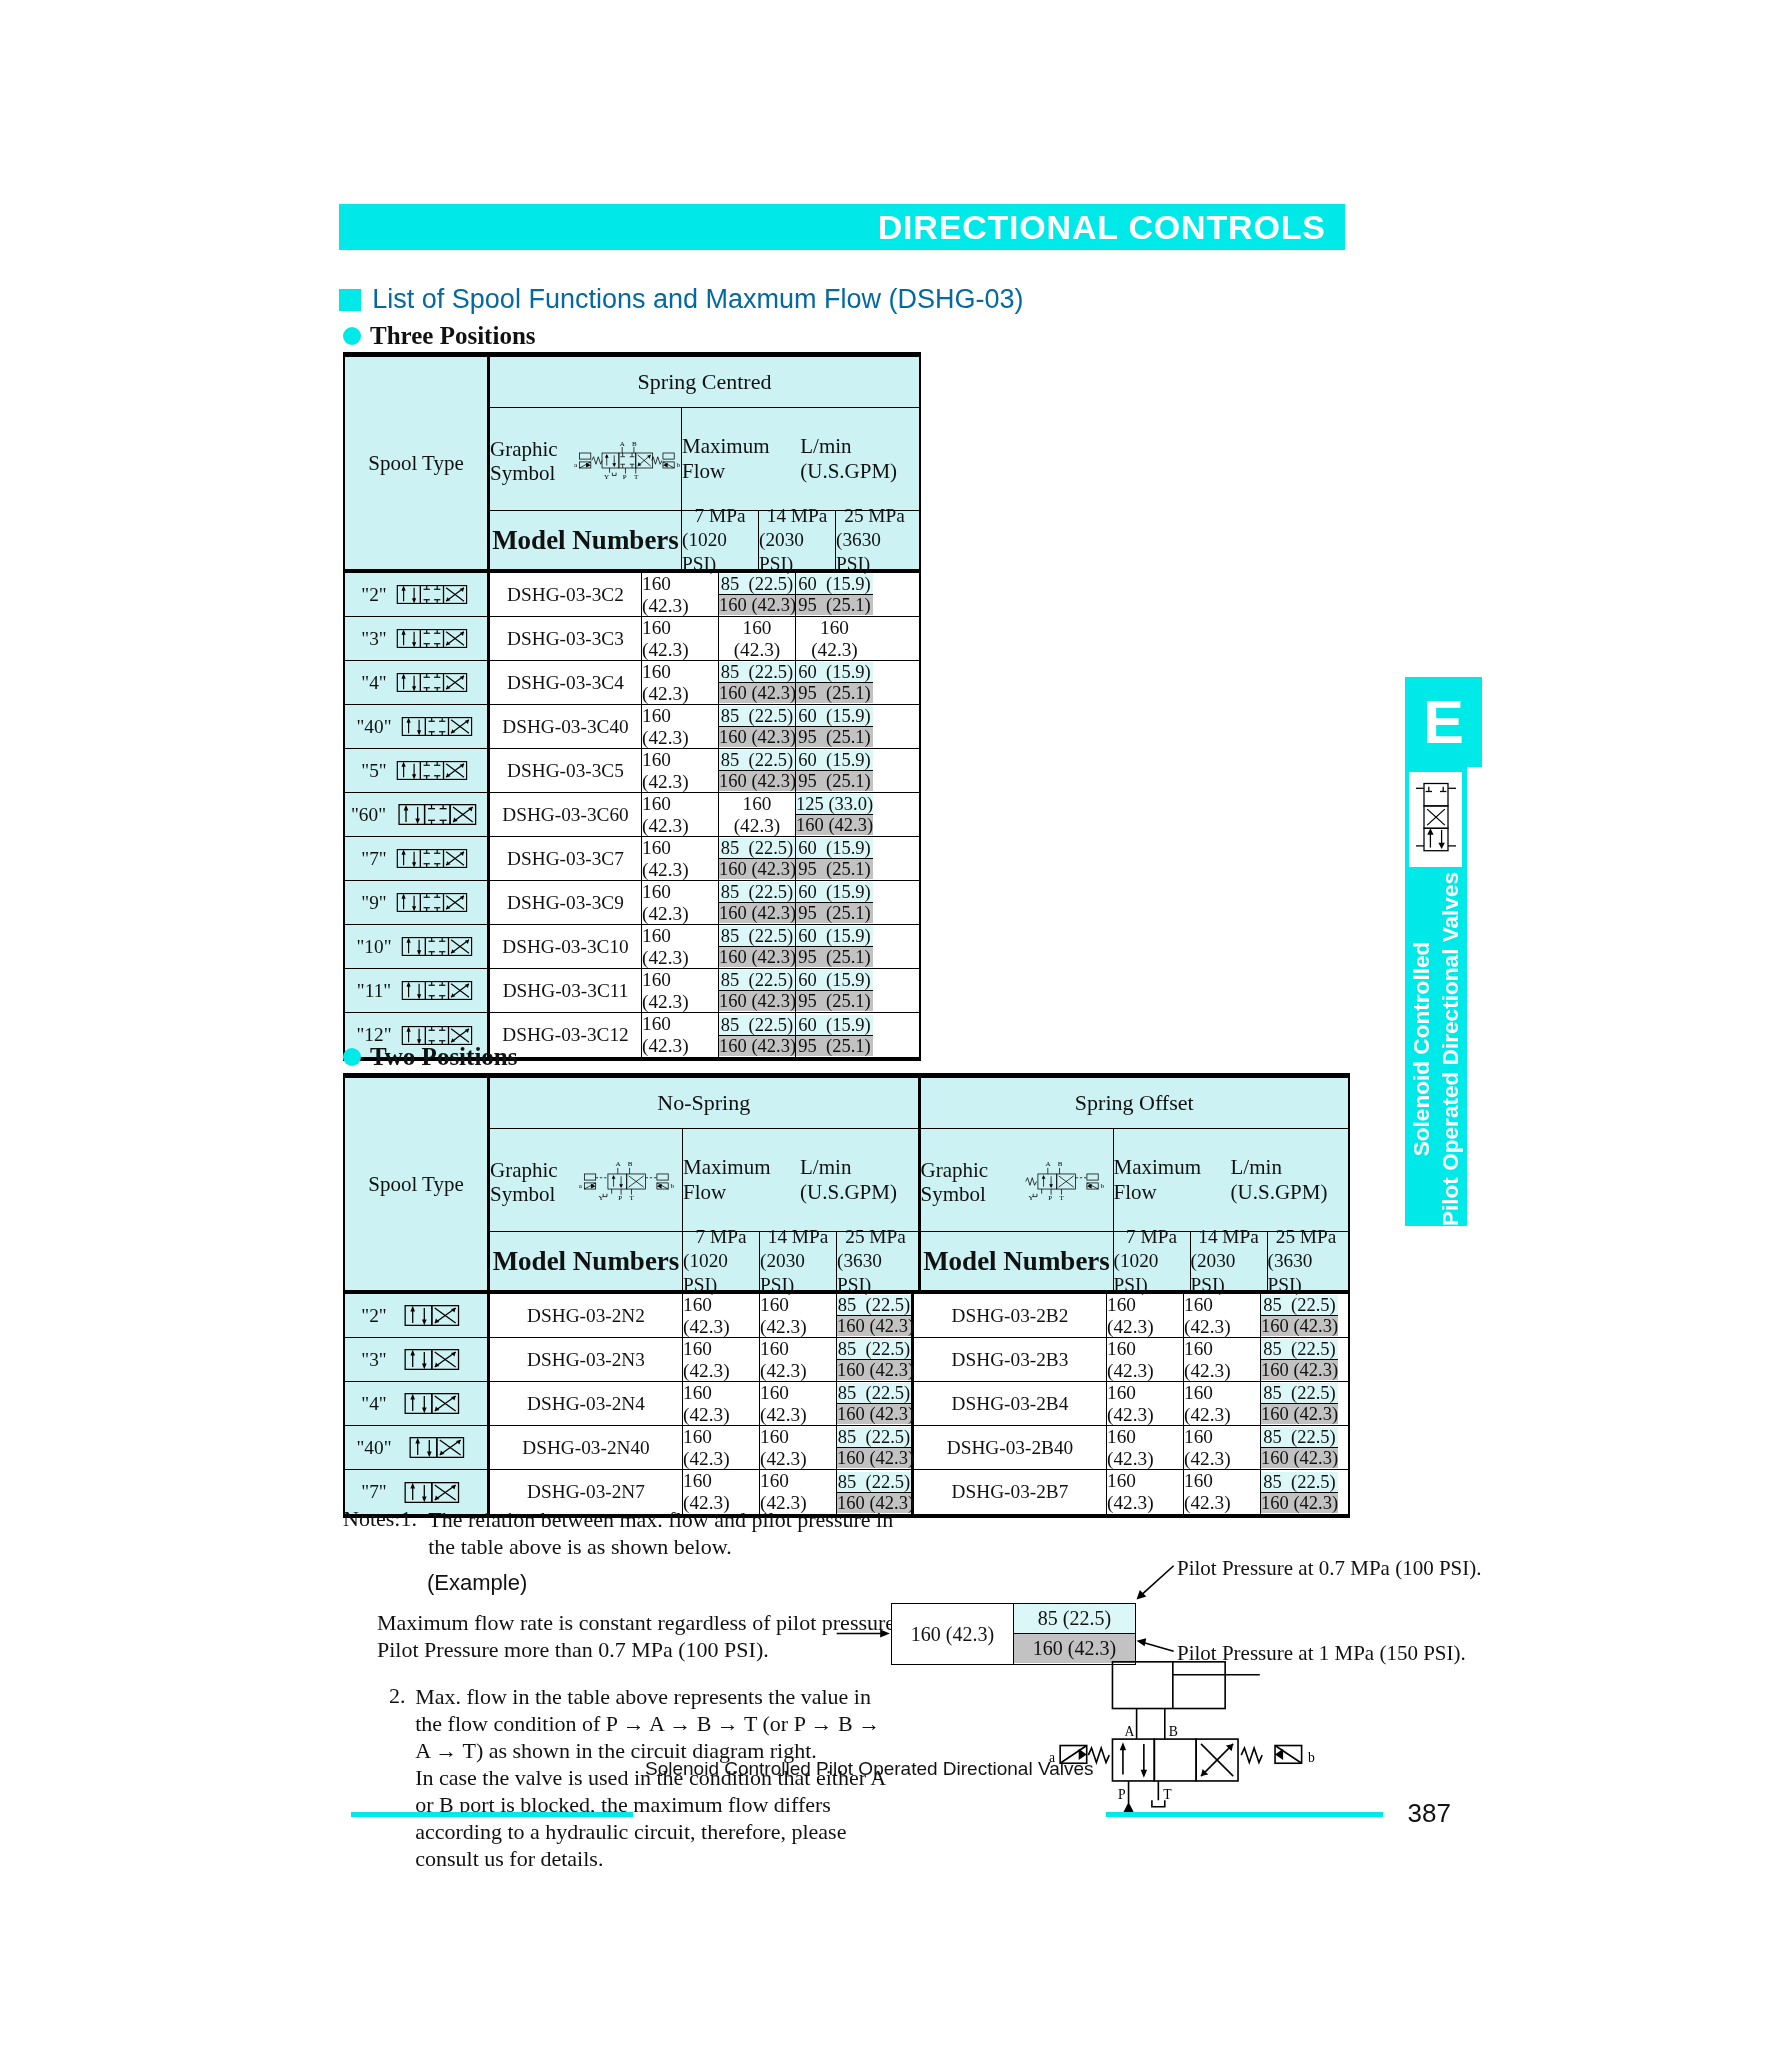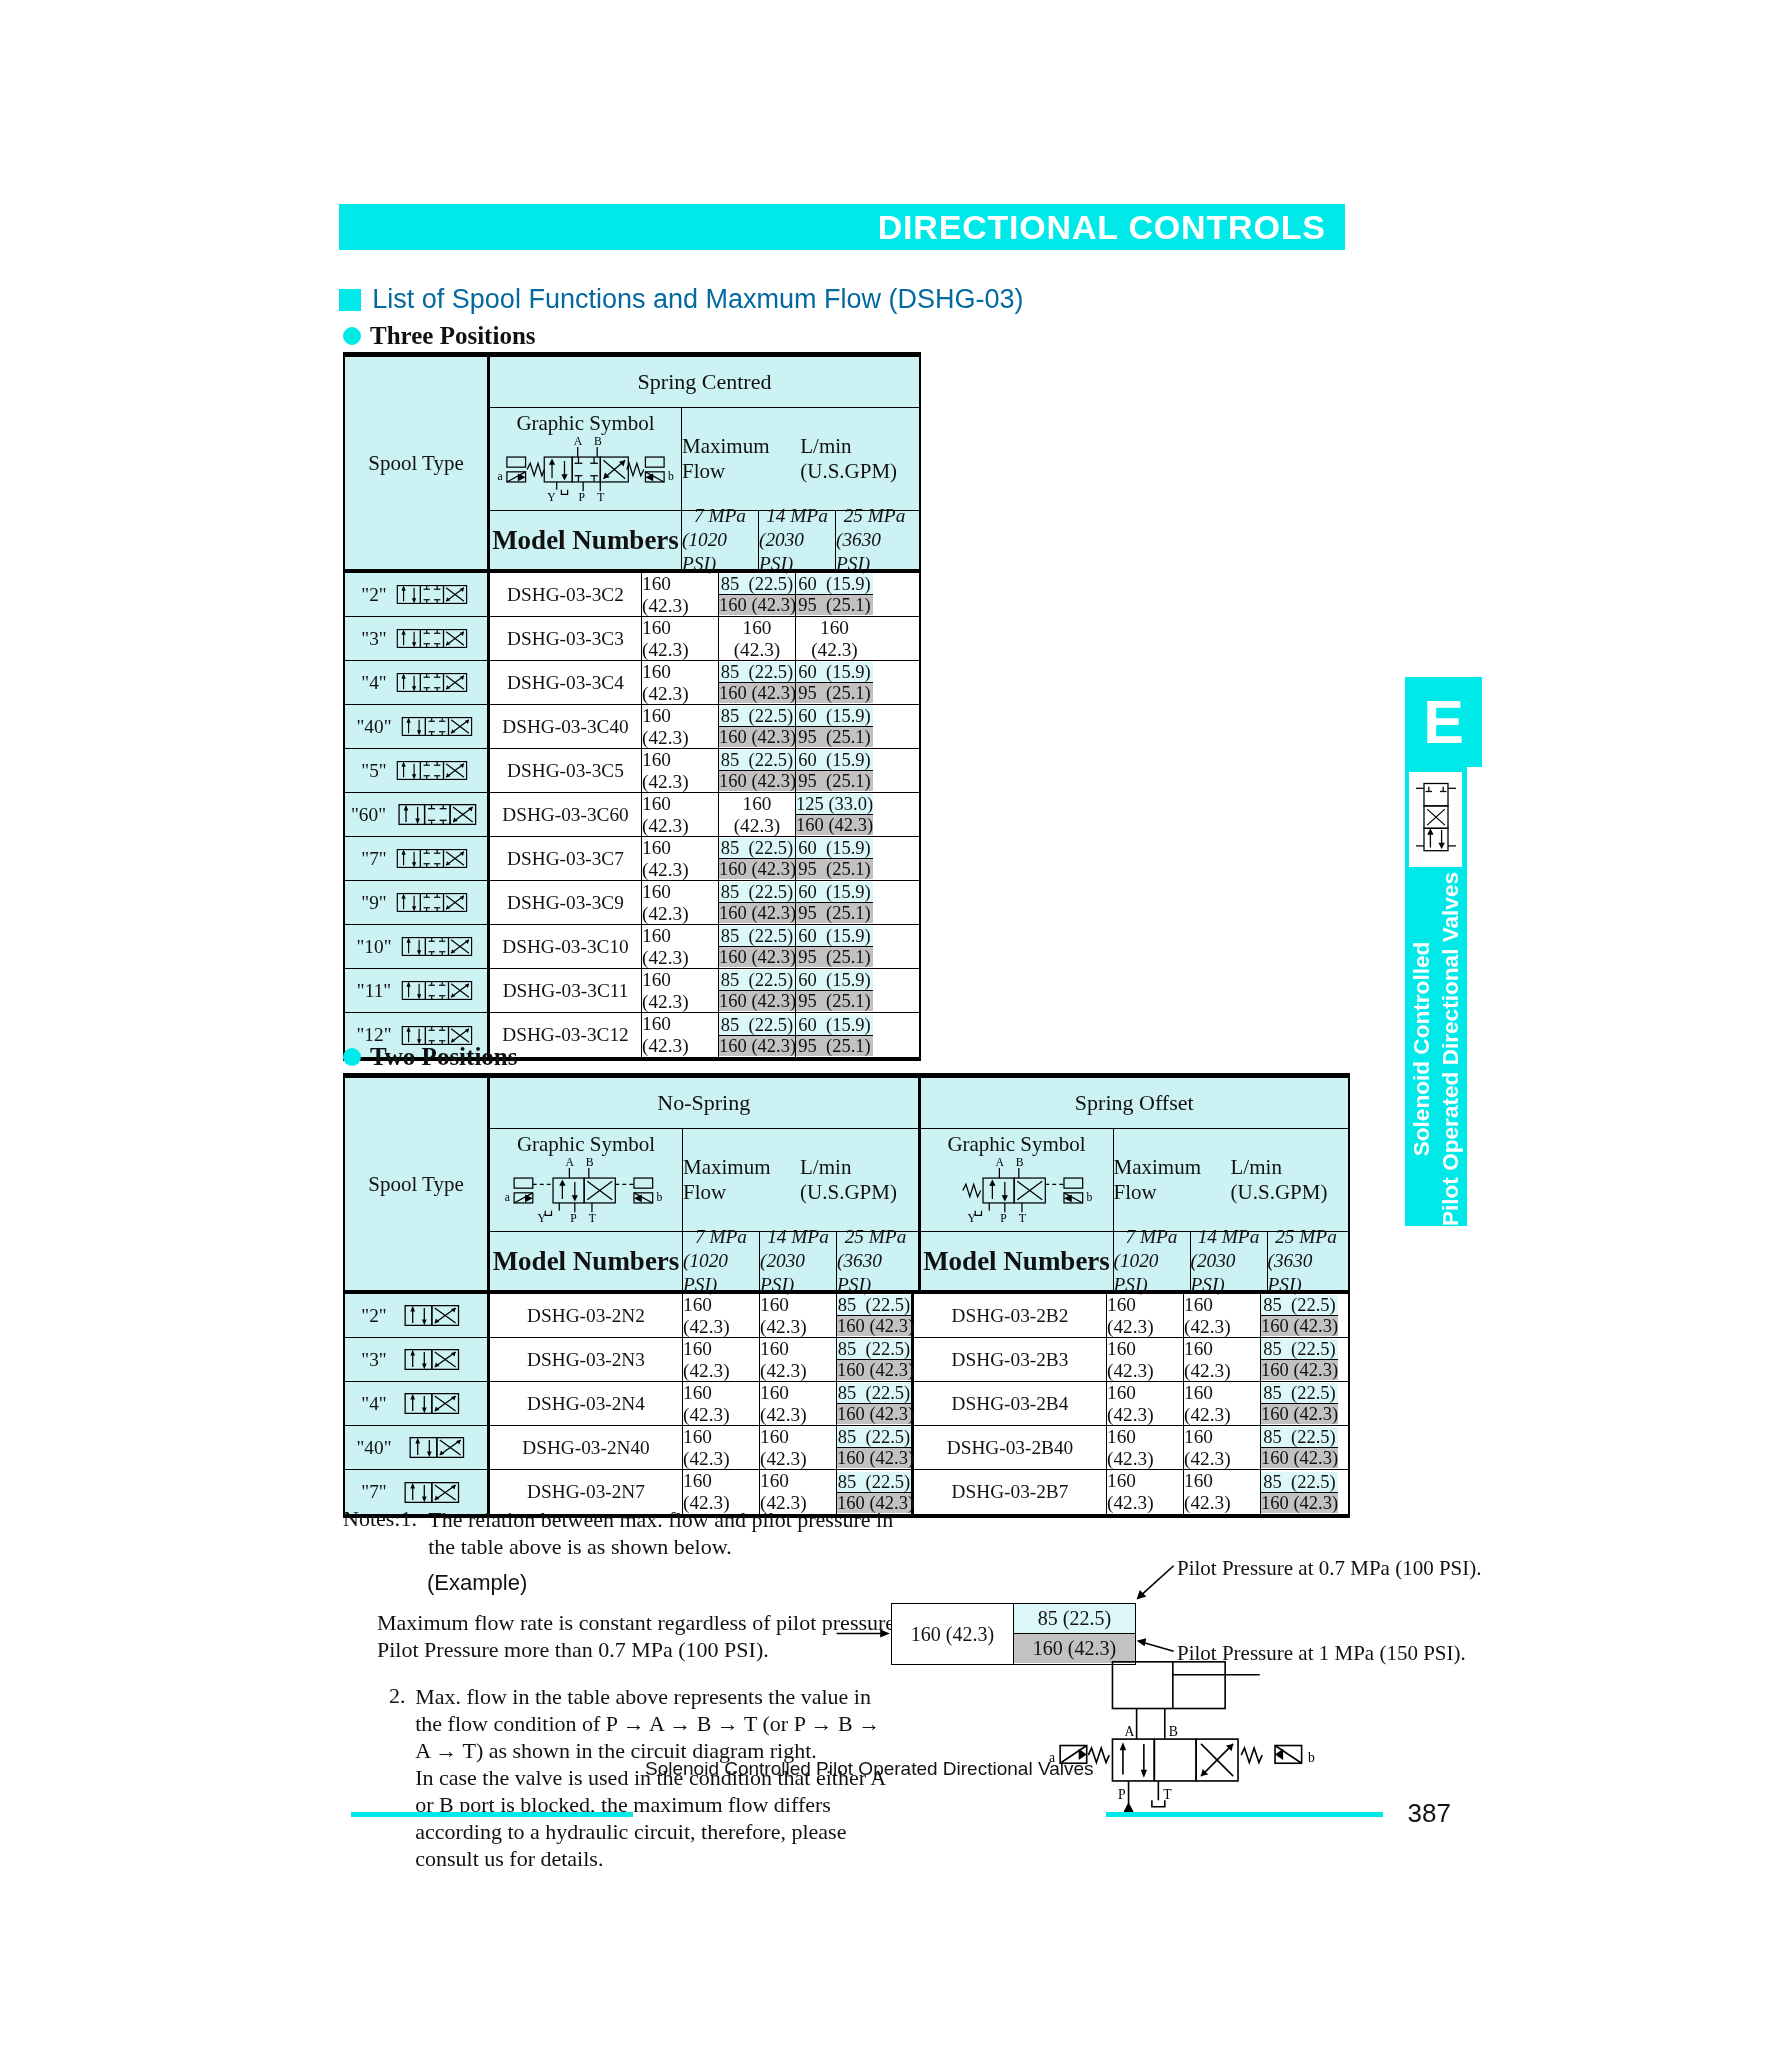--- a/index.html
+++ b/index.html
@@ -18,27 +18,27 @@
   .dot{width:18px;height:18px;border-radius:50%;background:#00e9e9;}
   .sect span{font-size:25px;font-weight:bold;}
   
   .tbl{border:2.4px solid #000;border-top:5.6px solid #000;border-bottom:4.8px solid #000;background:#fff;}
   .thead{display:flex;border-bottom:4px solid #000;background:#ccf2f4;}
   .hspool{width:145px;border-right:3.2px solid #000;display:flex;align-items:center;justify-content:center;
           font-size:21px;box-sizing:border-box;}
   .hrest{flex:1;display:flex;flex-direction:column;}
   .hr1{height:51px;border-bottom:1.6px solid #000;display:flex;align-items:center;justify-content:center;font-size:22px;box-sizing:border-box;}
   .hr2{height:103px;border-bottom:1.6px solid #000;display:flex;box-sizing:border-box;}
-  .gcell{width:192px;border-right:1.6px solid #000;box-sizing:border-box;display:flex;flex-direction:column;align-items:center;padding-top:3.2px;}
+  .gcell{width:192px;border-right:1.6px solid #000;box-sizing:border-box;display:flex;flex-direction:row;align-items:center;padding-top:3.2px;}
   .gcell .glab{font-size:21px;line-height:24px;}
   .mflow{flex:1;display:flex;flex-direction:row;align-items:center;justify-content:center;gap:13px;font-size:21px;}
   .hr3{height:58px;display:flex;box-sizing:border-box;}
   .mncell{width:192px;border-right:1.6px solid #000;box-sizing:border-box;display:flex;align-items:center;justify-content:center;font-size:27px;font-weight:bold;}
   .pcell{width:77px;border-right:1.6px solid #000;box-sizing:border-box;display:flex;flex-direction:column;
-         align-items:center;justify-content:center;font-size:19.3px;line-height:24px;font-style:italic;}
+         align-items:center;justify-content:center;font-size:19.3px;line-height:24px;}
   .pcell:last-child{border-right:none;}
   .rows{display:block;}
   .trow{display:flex;height:44px;border-bottom:1.6px solid #000;box-sizing:border-box;background:#fff;}
   .trow:last-child{border-bottom:none;}
   .c{box-sizing:border-box;display:flex;align-items:center;justify-content:center;border-right:1.6px solid #000;}
   .c.spool{width:145px;border-right:3.2px solid #000;background:#ccf2f4;gap:4.8px;padding-left:4.8px;}
   .spool-label{font-size:19.3px;}
   .spoolsym{width:84px;height:29px;}
   .spoolsym.wide{width:95px;}
   .c.model{width:152px;font-size:19.3px;}

